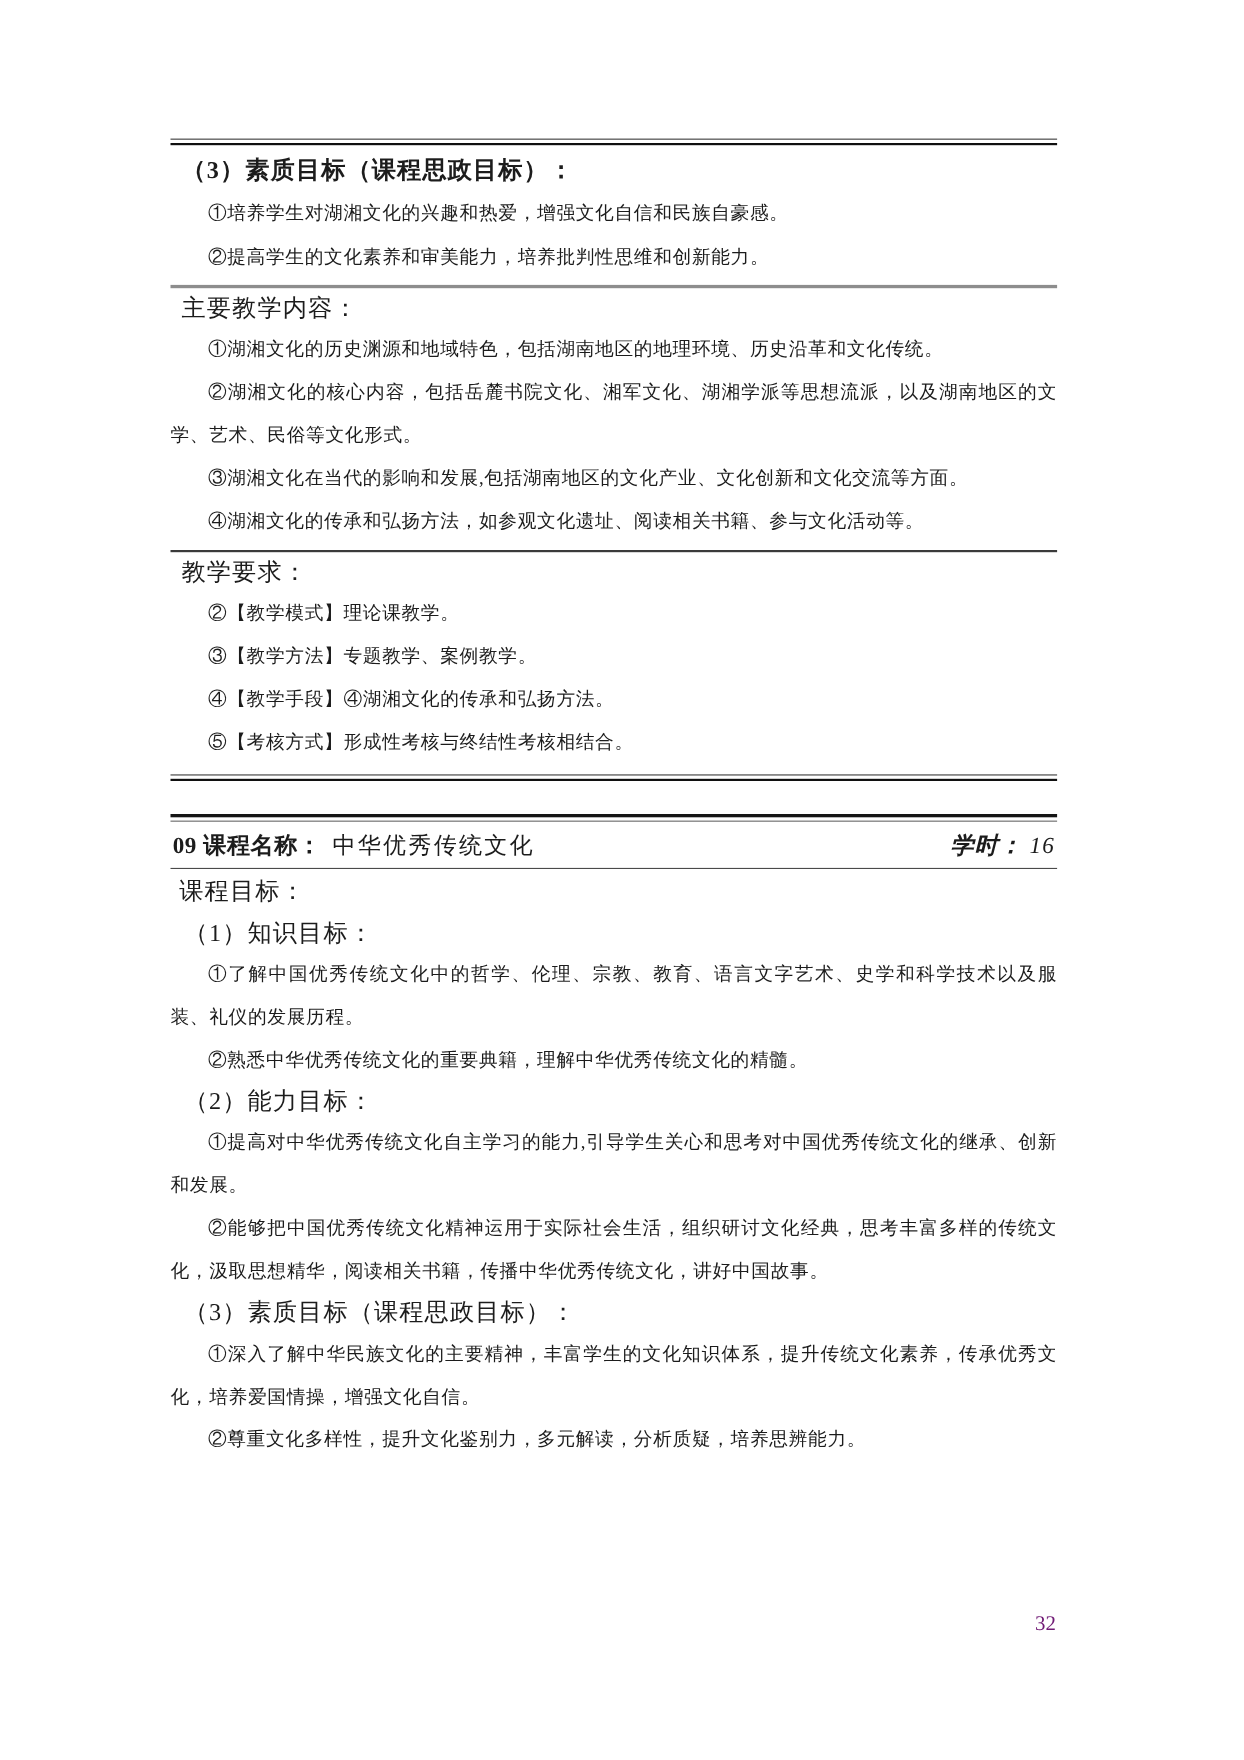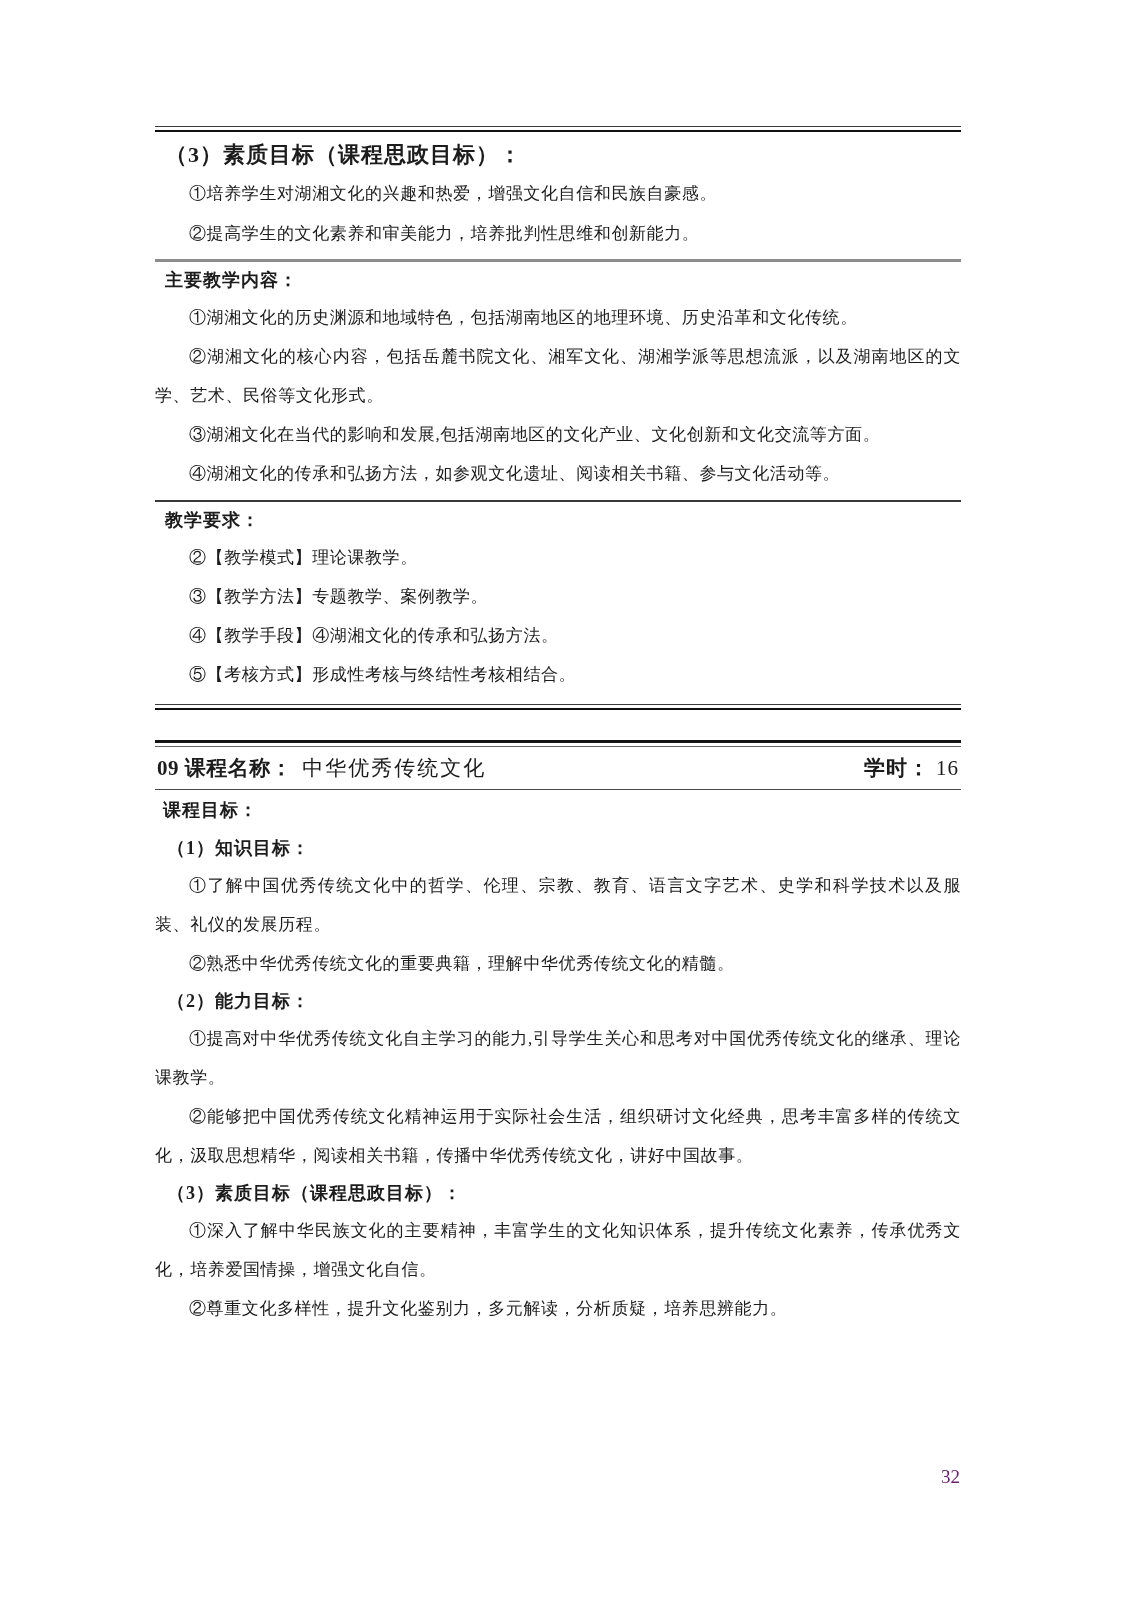--- a/index.html
+++ b/index.html
@@ -23,39 +23,39 @@
   .rule-dark{border-top:2px solid #3a3a3a;margin-top:7px;}
   .rule-thin{border-top:1px solid #4a4a4a;}
   .gap-between-tables{height:30px;}
   
   .sec-head{
     font-size:22px;font-weight:bold;
     line-height:34px;margin:6px 0 2px 0;
     padding-left:10px;letter-spacing:1px;
   }
   .sub-head{
-    font-size:18px;font-weight:bold;
+    font-size:22px;font-weight:normal;
     line-height:36px;margin:0;
     padding-left:12px;letter-spacing:1px;
   }
   .item{
     font-size:17px;line-height:39px;margin:0;
     text-indent:2em;text-align:justify;
     letter-spacing:0.6px;
   }
   .item-wide{line-height:40px;}
   .course-row{
     display:flex;justify-content:space-between;align-items:center;
     line-height:42px;font-size:21px;
     padding:0 2px;
   }
   .course-left{display:flex;align-items:center;}
   .course-label{font-weight:bold;font-size:21px;letter-spacing:0.5px;}
   .course-name{margin-left:10px;letter-spacing:2px;}
-  .hours{display:flex;align-items:center;}
+  .hours{display:flex;align-items:center;font-style:italic;}
   .hours-label{font-weight:bold;font-size:21px;letter-spacing:1px;}
   .hours-value{margin-left:6px;letter-spacing:1px;}
   .page-num{
     position:absolute;right:166px;top:1466px;
     font-size:19px;color:#701a75;
   }
 </style>
 </head>
 <body>
 
@@ -110,21 +110,21 @@
     <div class="rule-thin"></div>
 
     <div>
       <h3 class="sub-head" style="padding-left:8px;line-height:40px;">课程目标：</h3>
 
       <h3 class="sub-head">（1）知识目标：</h3>
       <p class="item">①了解中国优秀传统文化中的哲学、伦理、宗教、教育、语言文字艺术、史学和科学技术以及服装、礼仪的发展历程。</p>
       <p class="item">②熟悉中华优秀传统文化的重要典籍，理解中华优秀传统文化的精髓。</p>
 
       <h3 class="sub-head">（2）能力目标：</h3>
-      <p class="item">①提高对中华优秀传统文化自主学习的能力,引导学生关心和思考对中国优秀传统文化的继承、理论课教学。</p>
+      <p class="item">①提高对中华优秀传统文化自主学习的能力,引导学生关心和思考对中国优秀传统文化的继承、创新和发展。</p>
       <p class="item">②能够把中国优秀传统文化精神运用于实际社会生活，组织研讨文化经典，思考丰富多样的传统文化，汲取思想精华，阅读相关书籍，传播中华优秀传统文化，讲好中国故事。</p>
 
       <h3 class="sub-head">（3）素质目标（课程思政目标）：</h3>
       <p class="item">①深入了解中华民族文化的主要精神，丰富学生的文化知识体系，提升传统文化素养，传承优秀文化，培养爱国情操，增强文化自信。</p>
       <p class="item">②尊重文化多样性，提升文化鉴别力，多元解读，分析质疑，培养思辨能力。</p>
     </div>
 
   </div>
 
   <div class="page-num">32</div>

